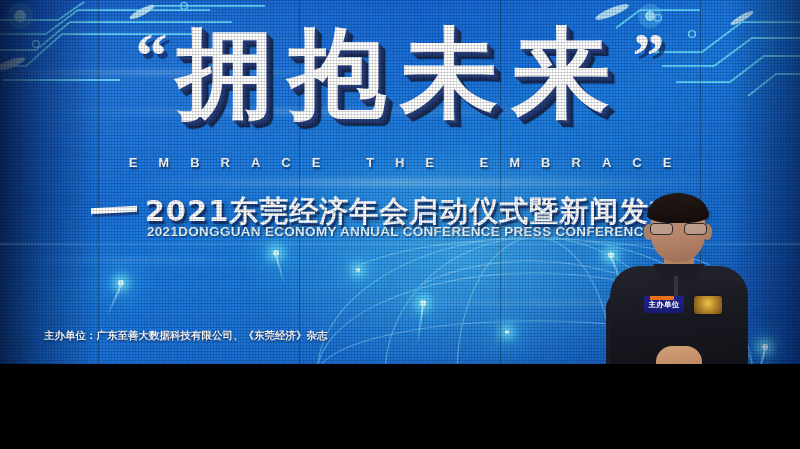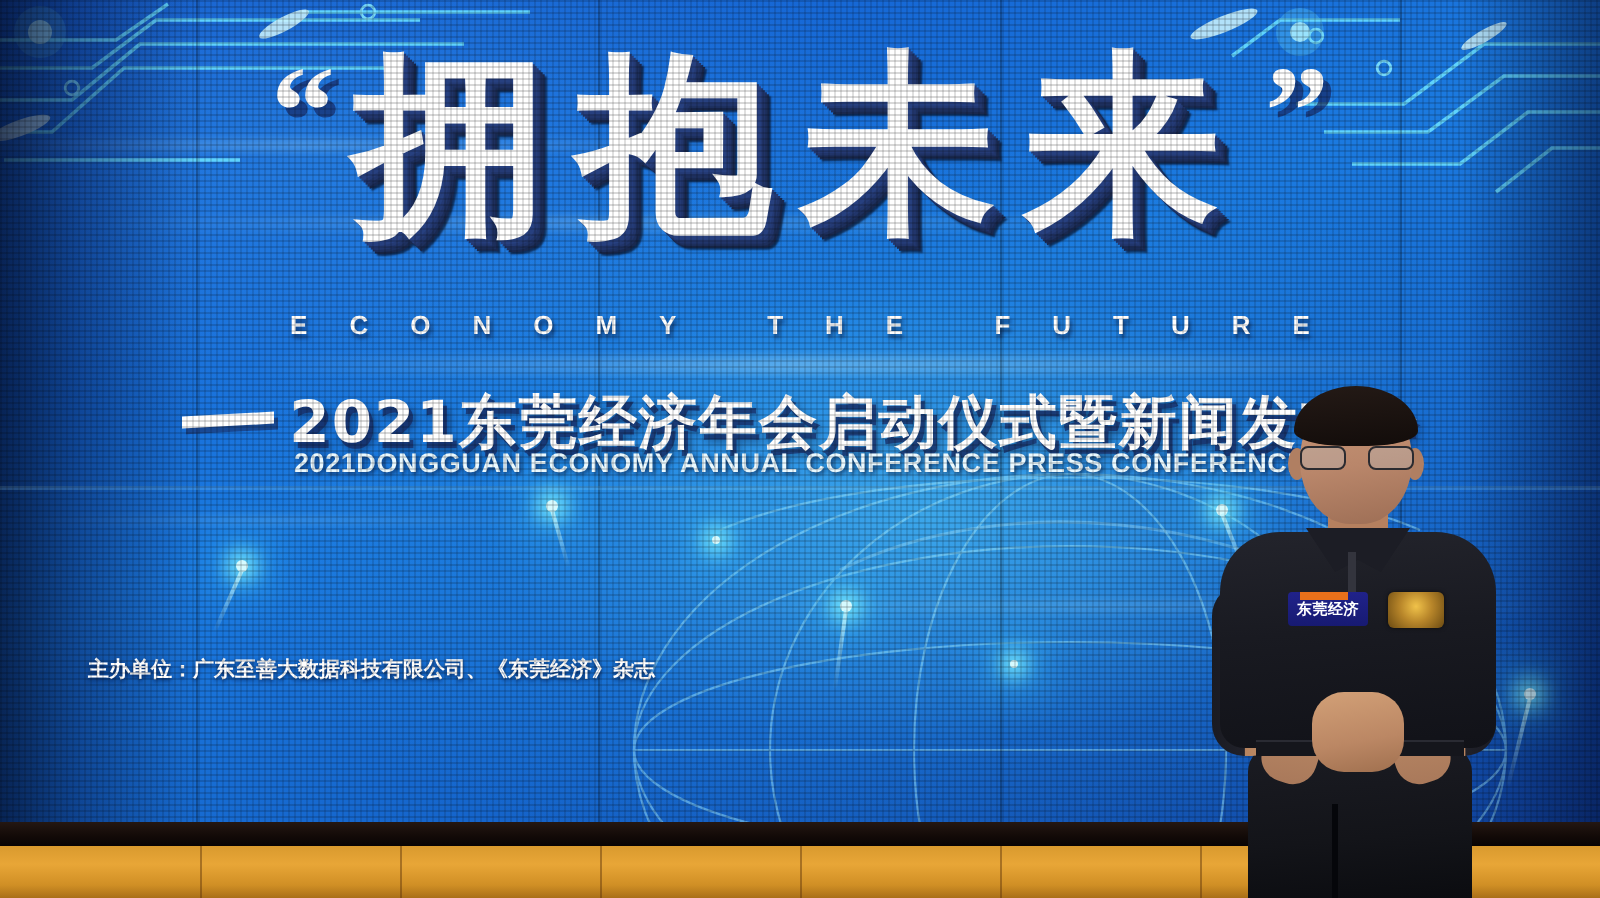--- a/index.html
+++ b/index.html
@@ -1,18 +1,18 @@
 <!DOCTYPE html>
 <html><head>
 <meta charset="utf-8">
 <style>
   html,body{margin:0;padding:0;background:#000;}
   *{box-sizing:border-box;}
   .stage{
-    position:relative;width:800px;height:449px;overflow:hidden;
+    position:relative;width:800px;height:364px;overflow:hidden;
     font-family:"Liberation Sans","DejaVu Sans",sans-serif;
     background:#0a1530;
   }
 
   
   .screen{
     position:absolute;left:0;top:0;width:800px;height:415px;
     background:
       radial-gradient(ellipse 500px 260px at 58% 62%, rgba(90,215,255,.55) 0%, rgba(40,150,230,.18) 45%, rgba(0,0,0,0) 72%),
       radial-gradient(ellipse 420px 200px at 20% 18%, rgba(70,175,255,.30) 0%, rgba(0,0,0,0) 70%),
@@ -239,21 +239,21 @@
     <div class="seam" style="left:500px;"></div>
     <div class="seam" style="left:700px;"></div>
     <div class="hband" style="top:243px;"></div>
 
     <div class="title-wrap">
       <span class="quote">“</span>
       <span class="maintitle">拥抱未来</span>
       <span class="quote">”</span>
     </div>
 
-    <div class="embrace">ECONOMY THE FUTURE</div>
+    <div class="embrace">EMBRACE THE EMBRACE</div>
 
     <div class="subline">
       <span class="dash"></span><span class="subtitle-cn">2021东莞经济年会启动仪式暨新闻发布会</span>
     </div>
     <div class="subtitle-en">2021DONGGUAN ECONOMY ANNUAL CONFERENCE PRESS CONFERENCE</div>
 
     <div class="sponsors">
       <div class="sp-line">主办单位：广东至善大数据科技有限公司、《东莞经济》杂志</div>
     </div>
   </div>
@@ -275,21 +275,21 @@
     <div class="sp-arm-l"></div>
     <div class="sp-arm-r"></div>
     <div class="sp-forearm-l"></div>
     <div class="sp-forearm-r"></div>
     <div class="sp-neck"></div>
     <div class="sp-body"></div>
     <div class="sp-collar"></div>
     <div class="sp-placket"></div>
     <div class="sp-belt"></div>
     <div class="sp-badge">
-      <b>东莞经济</b>
+      <b>主办单位</b>
     </div>
     <div class="sp-emblem"></div>
     <div class="sp-hands"></div>
     <div class="sp-ear" style="left:46px;"></div>
     <div class="sp-ear" style="left:105px;"></div>
     <div class="sp-head"></div>
     <div class="sp-hair"></div>
     <div class="sp-glass">
       <i style="left:0;"></i>
         <i style="right:0;"></i>

